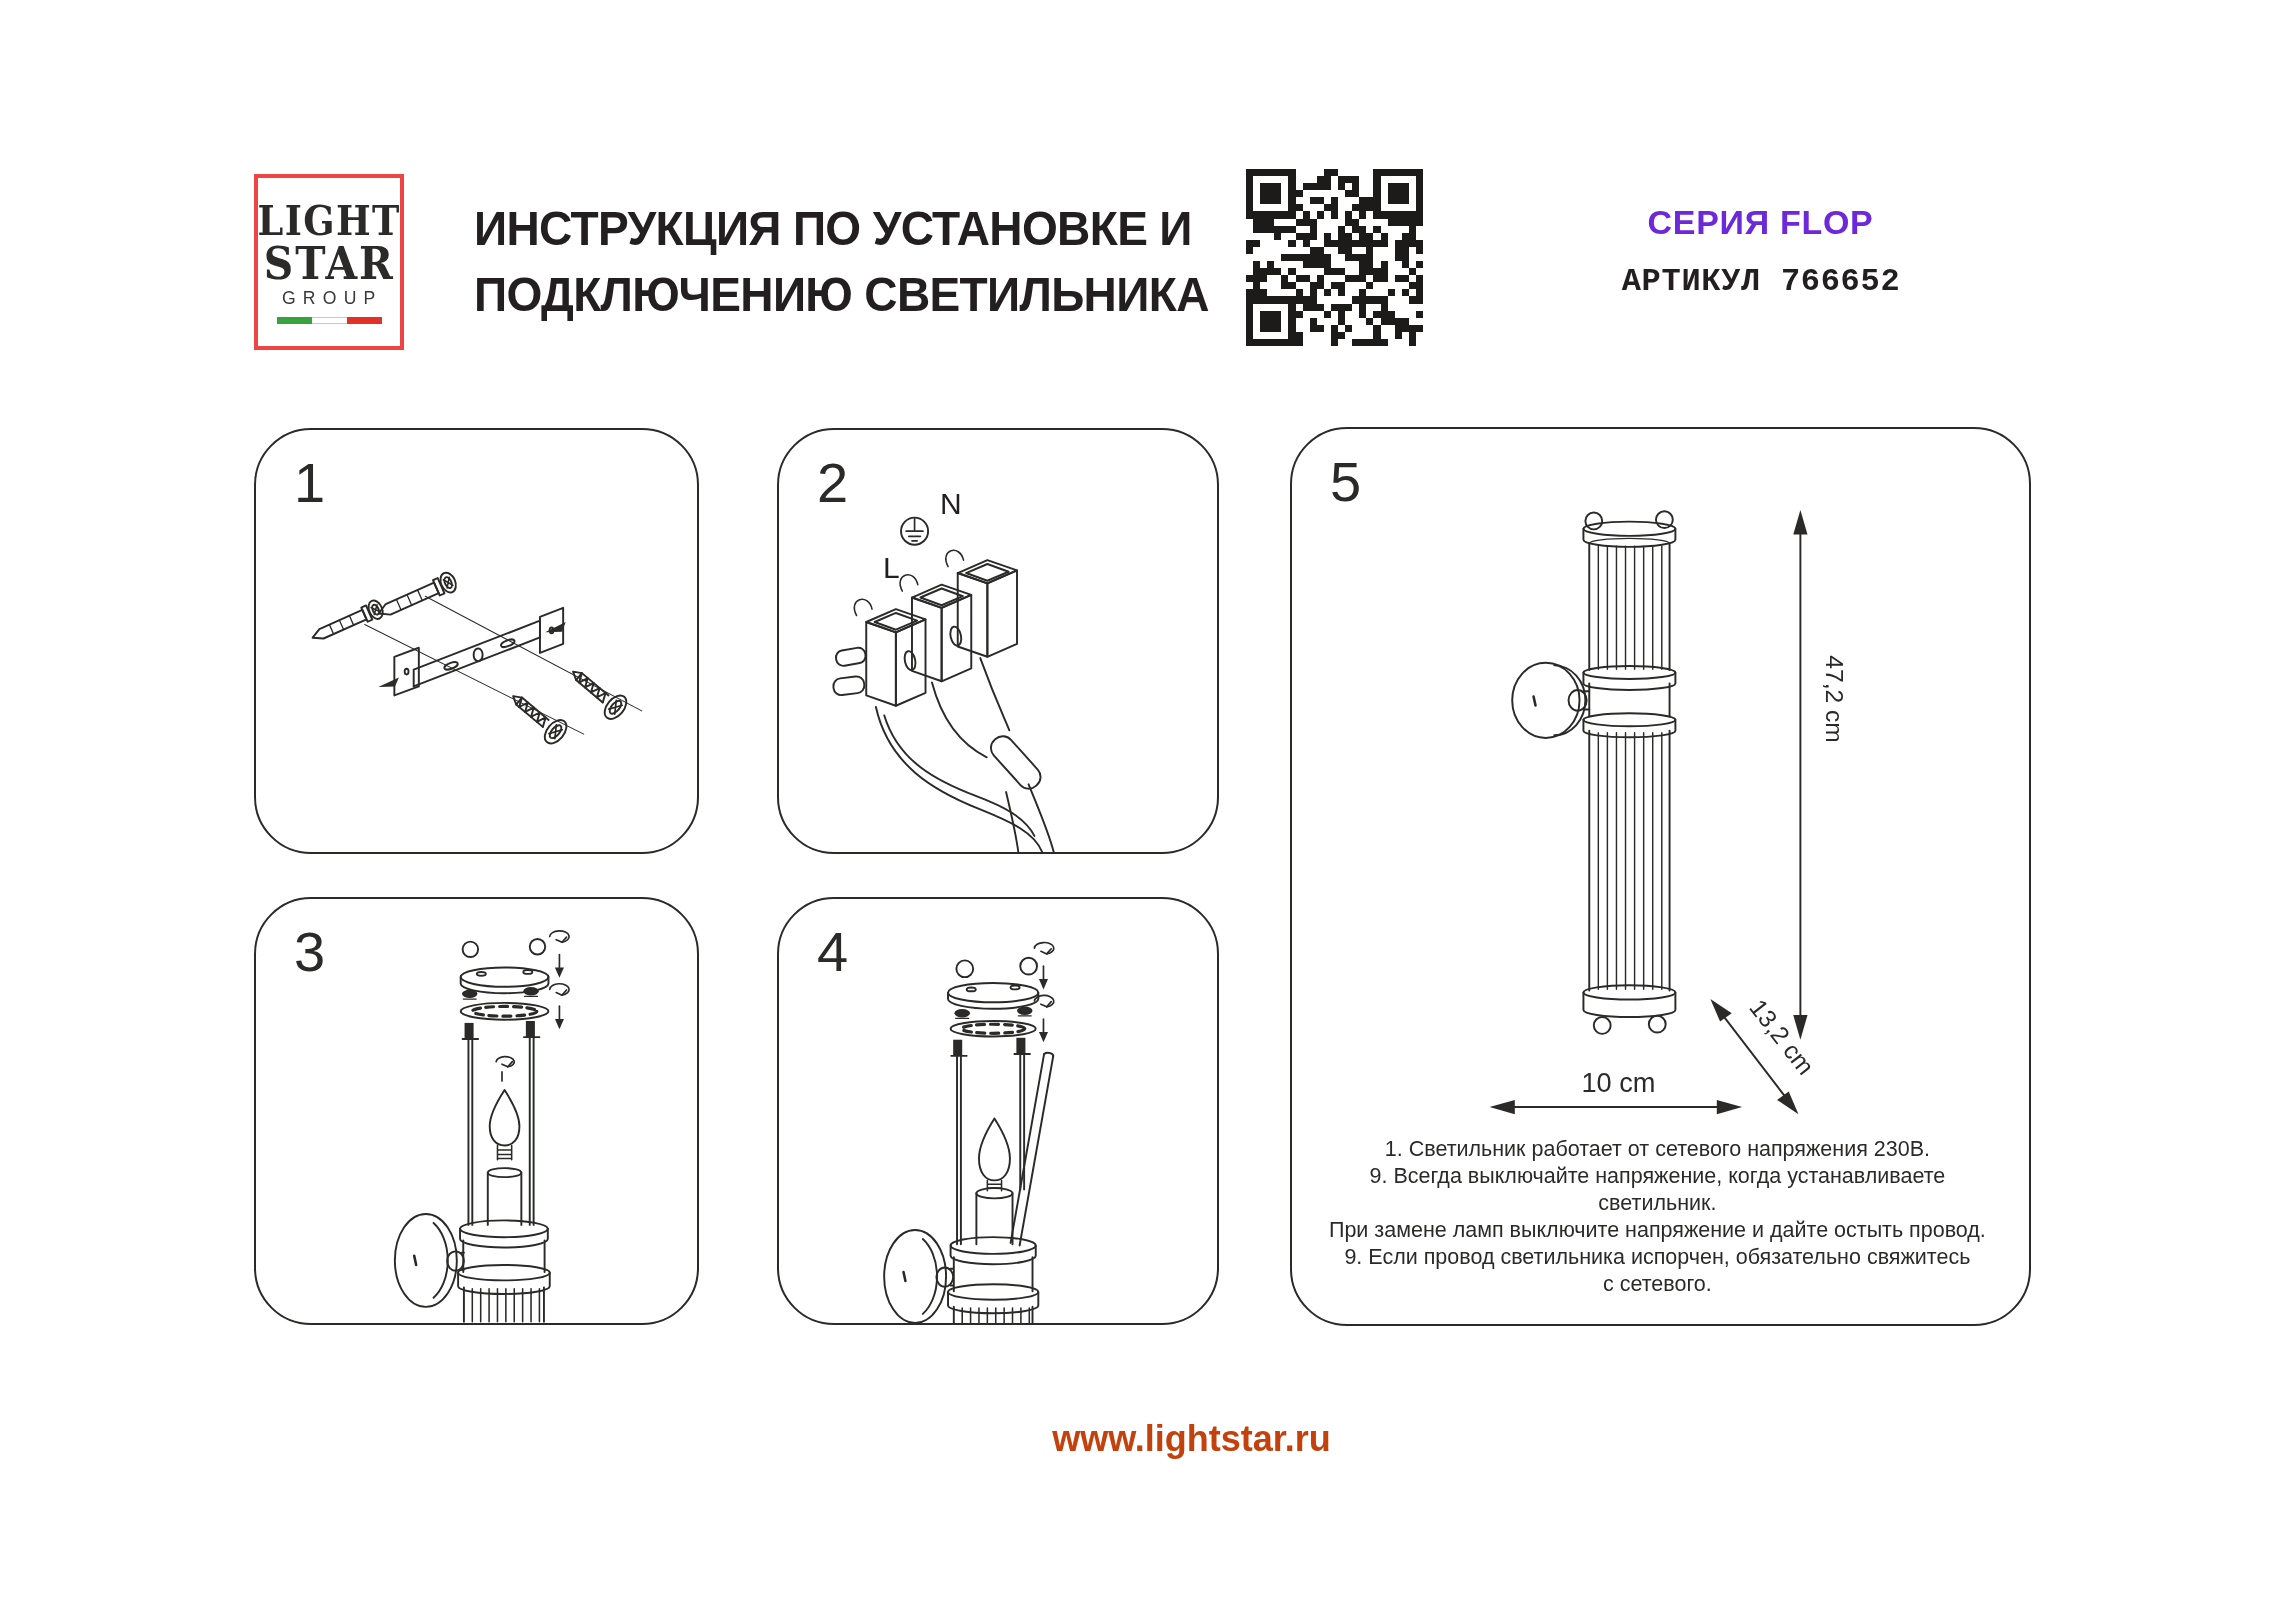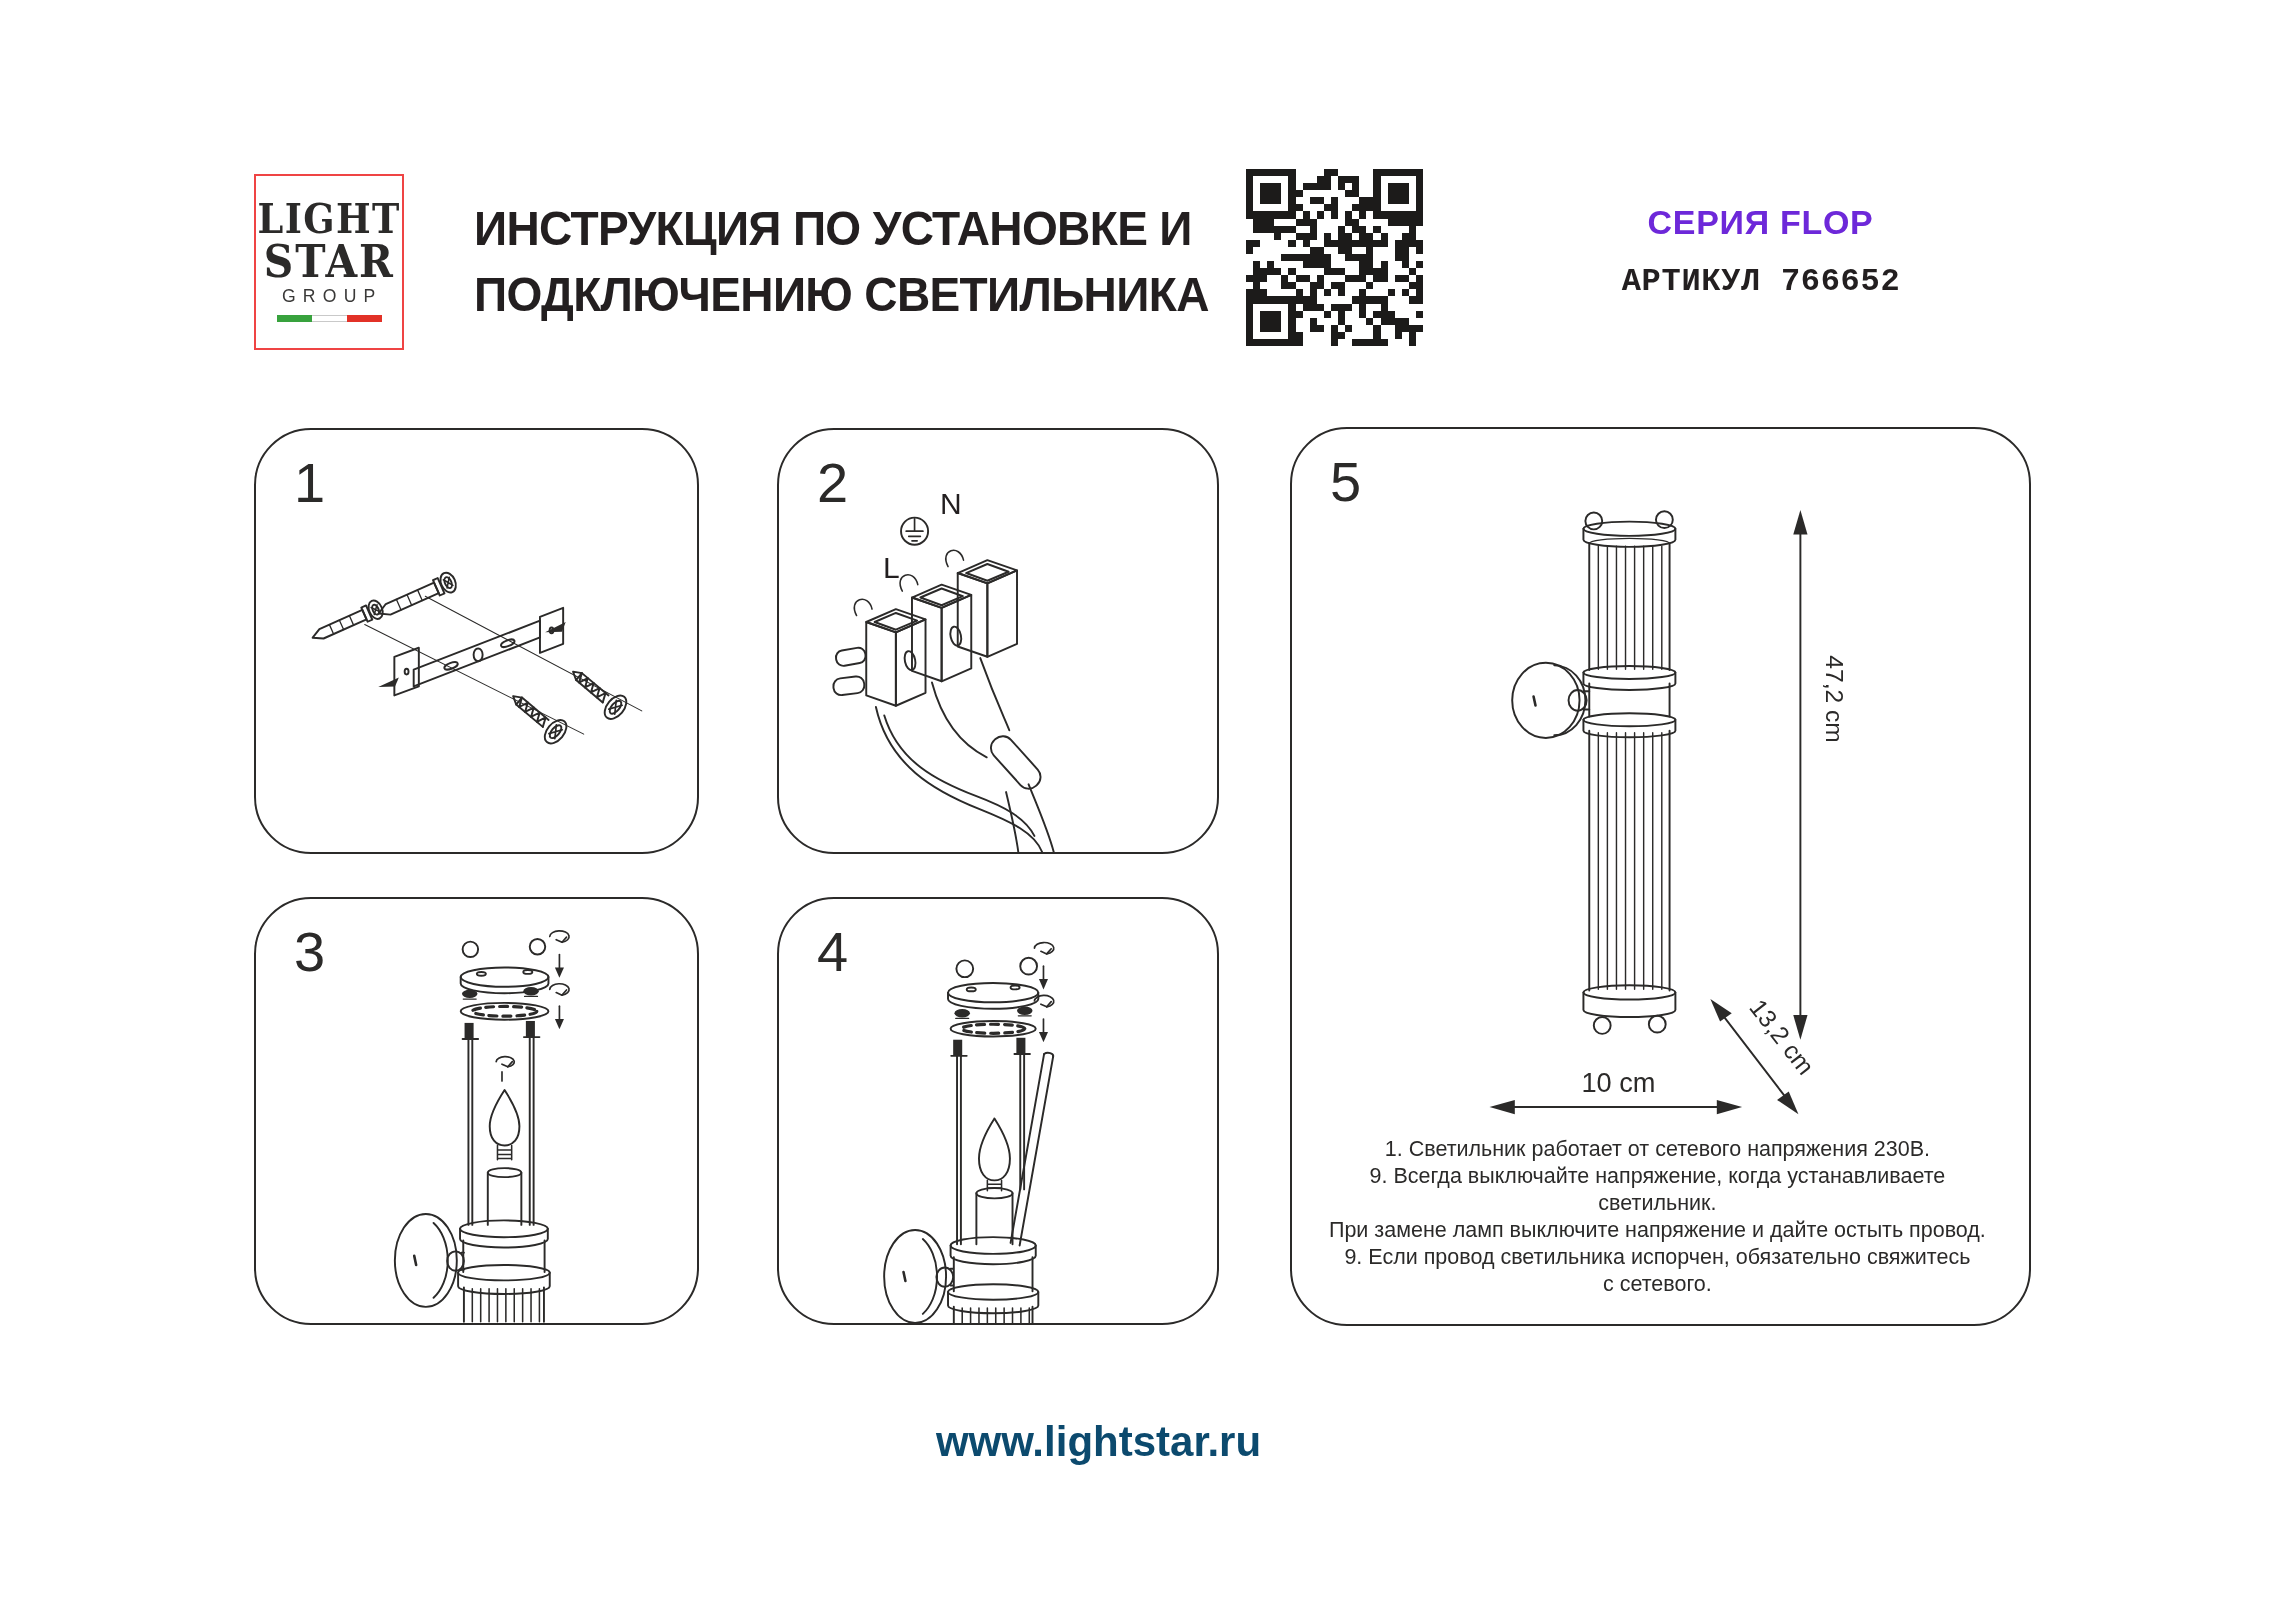--- a/index.html
+++ b/index.html
@@ -3,21 +3,21 @@
 <meta charset="utf-8">
 <style>
   html,body{margin:0;padding:0;background:#e8e8e8;}
   .page{
     position:relative;width:2284px;height:1616px;background:#ffffff;
     font-family:"Liberation Sans", sans-serif;color:#262424;overflow:hidden;
   }
   .abs{position:absolute;}
   
   .logo-box{
-    left:254px;top:174px;width:150px;height:176px;border:2px solid #ef4444;
+    left:254px;top:174px;width:150px;height:176px;border:4px solid #ef4444;
     display:flex;flex-direction:column;align-items:center;box-sizing:border-box;
     padding-top:22px;background:#fff;
   }
   .logo-light{font-family:"DejaVu Serif","Liberation Serif",serif;font-weight:bold;font-size:36px;line-height:40px;letter-spacing:1.3px;color:#2b2a29;transform:scale(1.02,1.12);}
   .logo-star{font-family:"DejaVu Serif","Liberation Serif",serif;font-weight:bold;font-size:40px;line-height:46px;letter-spacing:2px;color:#2b2a29;transform:scale(1.02,1.12);}
   .logo-group{font-size:17.6px;letter-spacing:7.2px;color:#3a3938;margin-top:2px;padding-left:6.5px;}
   .logo-flag{display:flex;margin-top:7.8px;width:105px;height:7.2px;}
   .logo-flag .fg{flex:1;background:#38a23d;}
   .logo-flag .fw{flex:1;background:#ffffff;border-top:0.7px solid #c9c9c9;border-bottom:0.7px solid #c9c9c9;box-sizing:border-box;}
   .logo-flag .fr{flex:1;background:#e23127;}
@@ -35,21 +35,21 @@
   .p2{left:777px;top:428px;width:442px;height:426px;}
   .p3{left:254px;top:897px;width:445px;height:428px;}
   .p4{left:777px;top:897px;width:442px;height:428px;}
   .p5{left:1290px;top:427px;width:741px;height:899px;}
   svg.draw{position:absolute;left:0;top:0;width:100%;height:100%;display:block;}
   .term-label{position:absolute;font-size:30px;color:#231f20;}
   .notes{
     position:absolute;left:23.4px;top:707px;width:684px;font-size:21.5px;line-height:27px;color:#2b2a29;text-align:center;
   }
   
-  .site{left:864px;top:1418px;width:469px;text-align:center;font-weight:bold;font-size:42px;color:#0c4a6e;}
+  .site{left:957px;top:1418px;width:469px;text-align:center;font-weight:bold;font-size:36px;color:#c2410c;}
 </style>
 </head>
 <body>
 
 <div class="page">
 
   <div class="abs logo-box">
     <div class="logo-light">LIGHT</div>
     <div class="logo-star">STAR</div>
     <div class="logo-group">GROUP</div>

